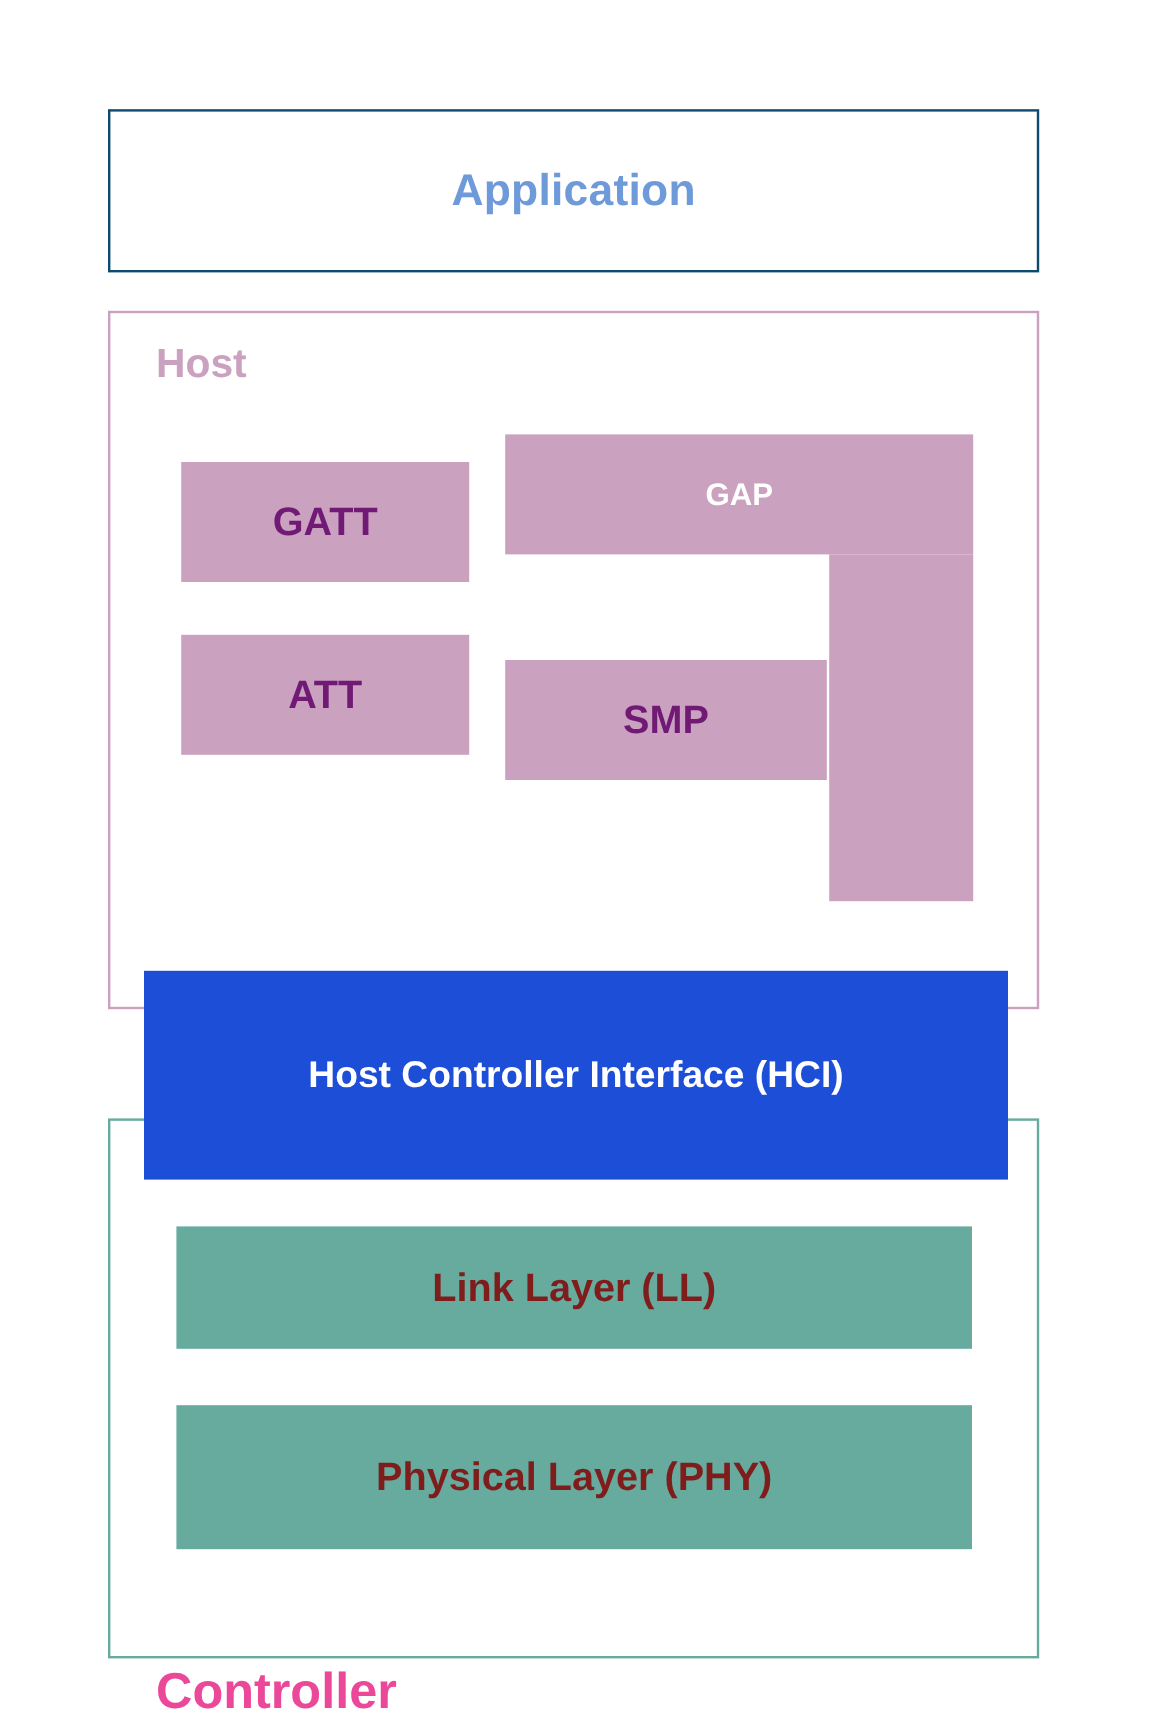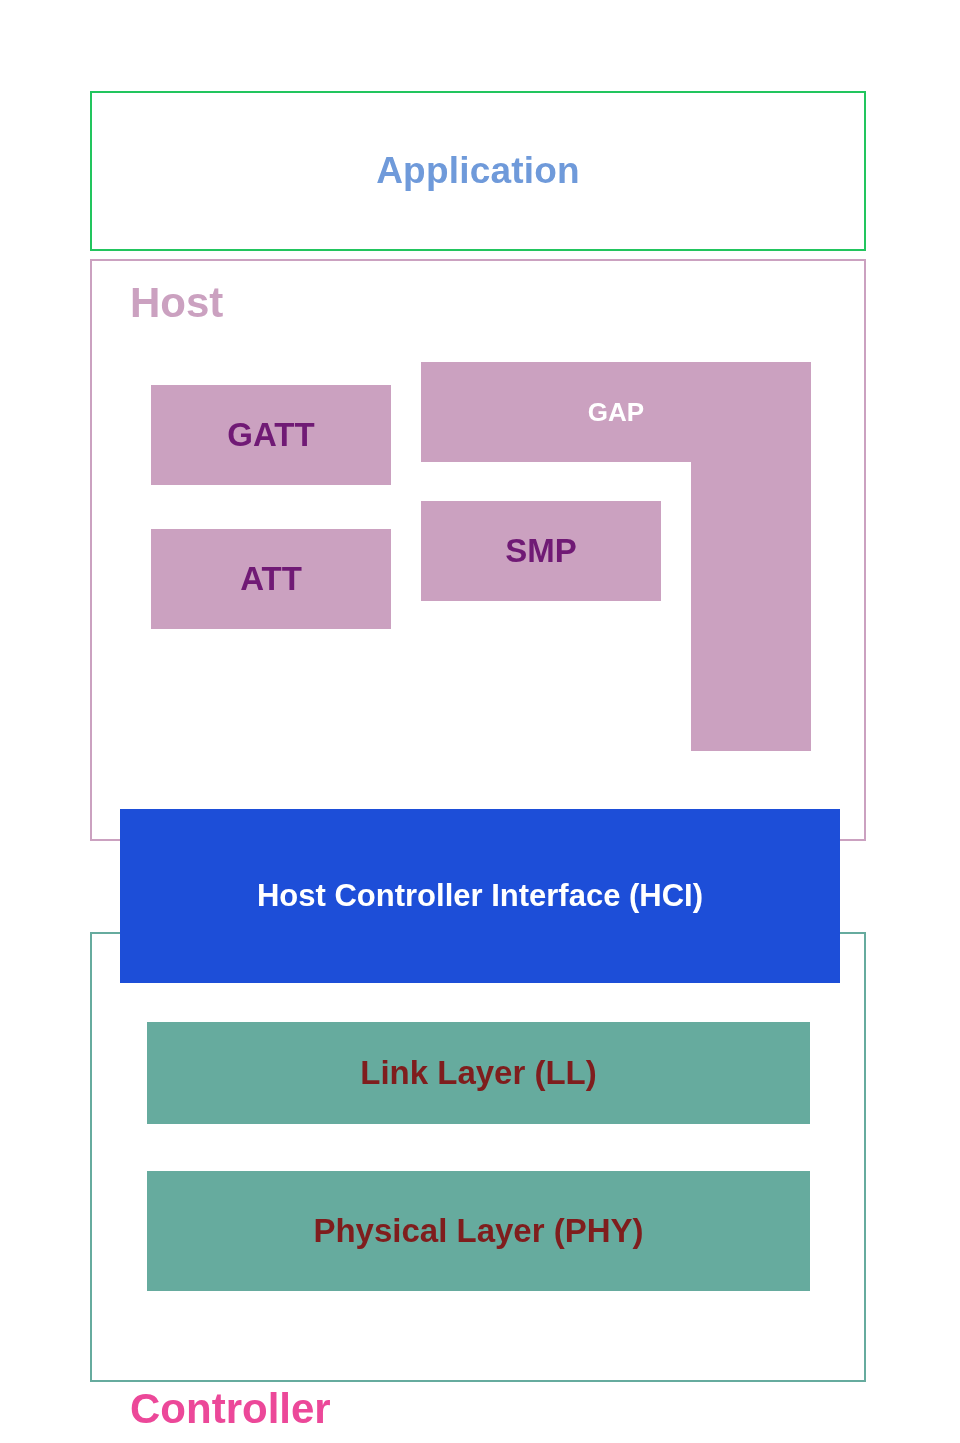--- a/index.html
+++ b/index.html
@@ -20,22 +20,22 @@
   }
 
   
   .abs { position: absolute; box-sizing: border-box; }
 
   
   .app-box {
     left: 90px;
     top: 91px;
     width: 776px;
-    height: 160px;
-    border: 2px solid #22c55e;
+    height: 136px;
+    border: 2px solid #0c4a6e;
     background: #ffffff;
     display: flex;
     align-items: center;
     justify-content: center;
   }
   .app-label {
     color: #6f9ada;
     font-size: 37px;
     font-weight: bold;
     letter-spacing: 0.2px;
@@ -47,39 +47,39 @@
     top: 259px;
     width: 776px;
     height: 582px;
     border: 2px solid #cba1c0;
     background: #ffffff;
   }
   .host-title {
     left: 130px;
     top: 281px;
     color: #cba1c0;
-    font-size: 42px;
+    font-size: 34px;
     font-weight: bold;
     line-height: 44px;
   }
 
   
   .pink {
     background: #cba1c0;
     color: #701a75;
     font-weight: bold;
     display: flex;
     align-items: center;
     justify-content: center;
     font-size: 33px;
     margin-top: 23px;
   }
   .blk-gatt  { left: 151px; top: 362px; width: 240px; height: 100px; }
   .blk-att   { left: 151px; top: 506px; width: 240px; height: 100px; }
-  .blk-smp   { left: 421px; top: 478px; width: 240px; height: 100px; }
+  .blk-smp   { left: 421px; top: 527px; width: 268px; height: 100px; }
   .blk-l2cap { left: 151px; top: 651px; width: 510px; height: 100px; }
 
   
   .blk-gap {
     left: 421px;
     top: 362px;
     width: 390px;
     height: 389px;
     background: transparent;
   }

